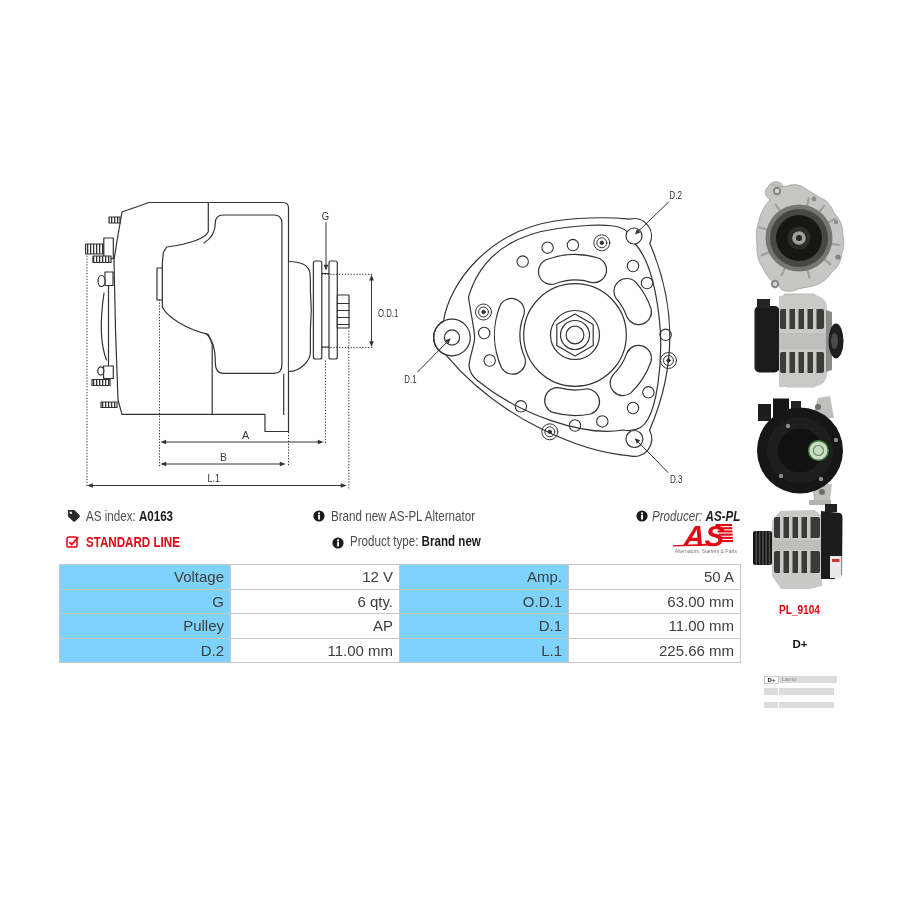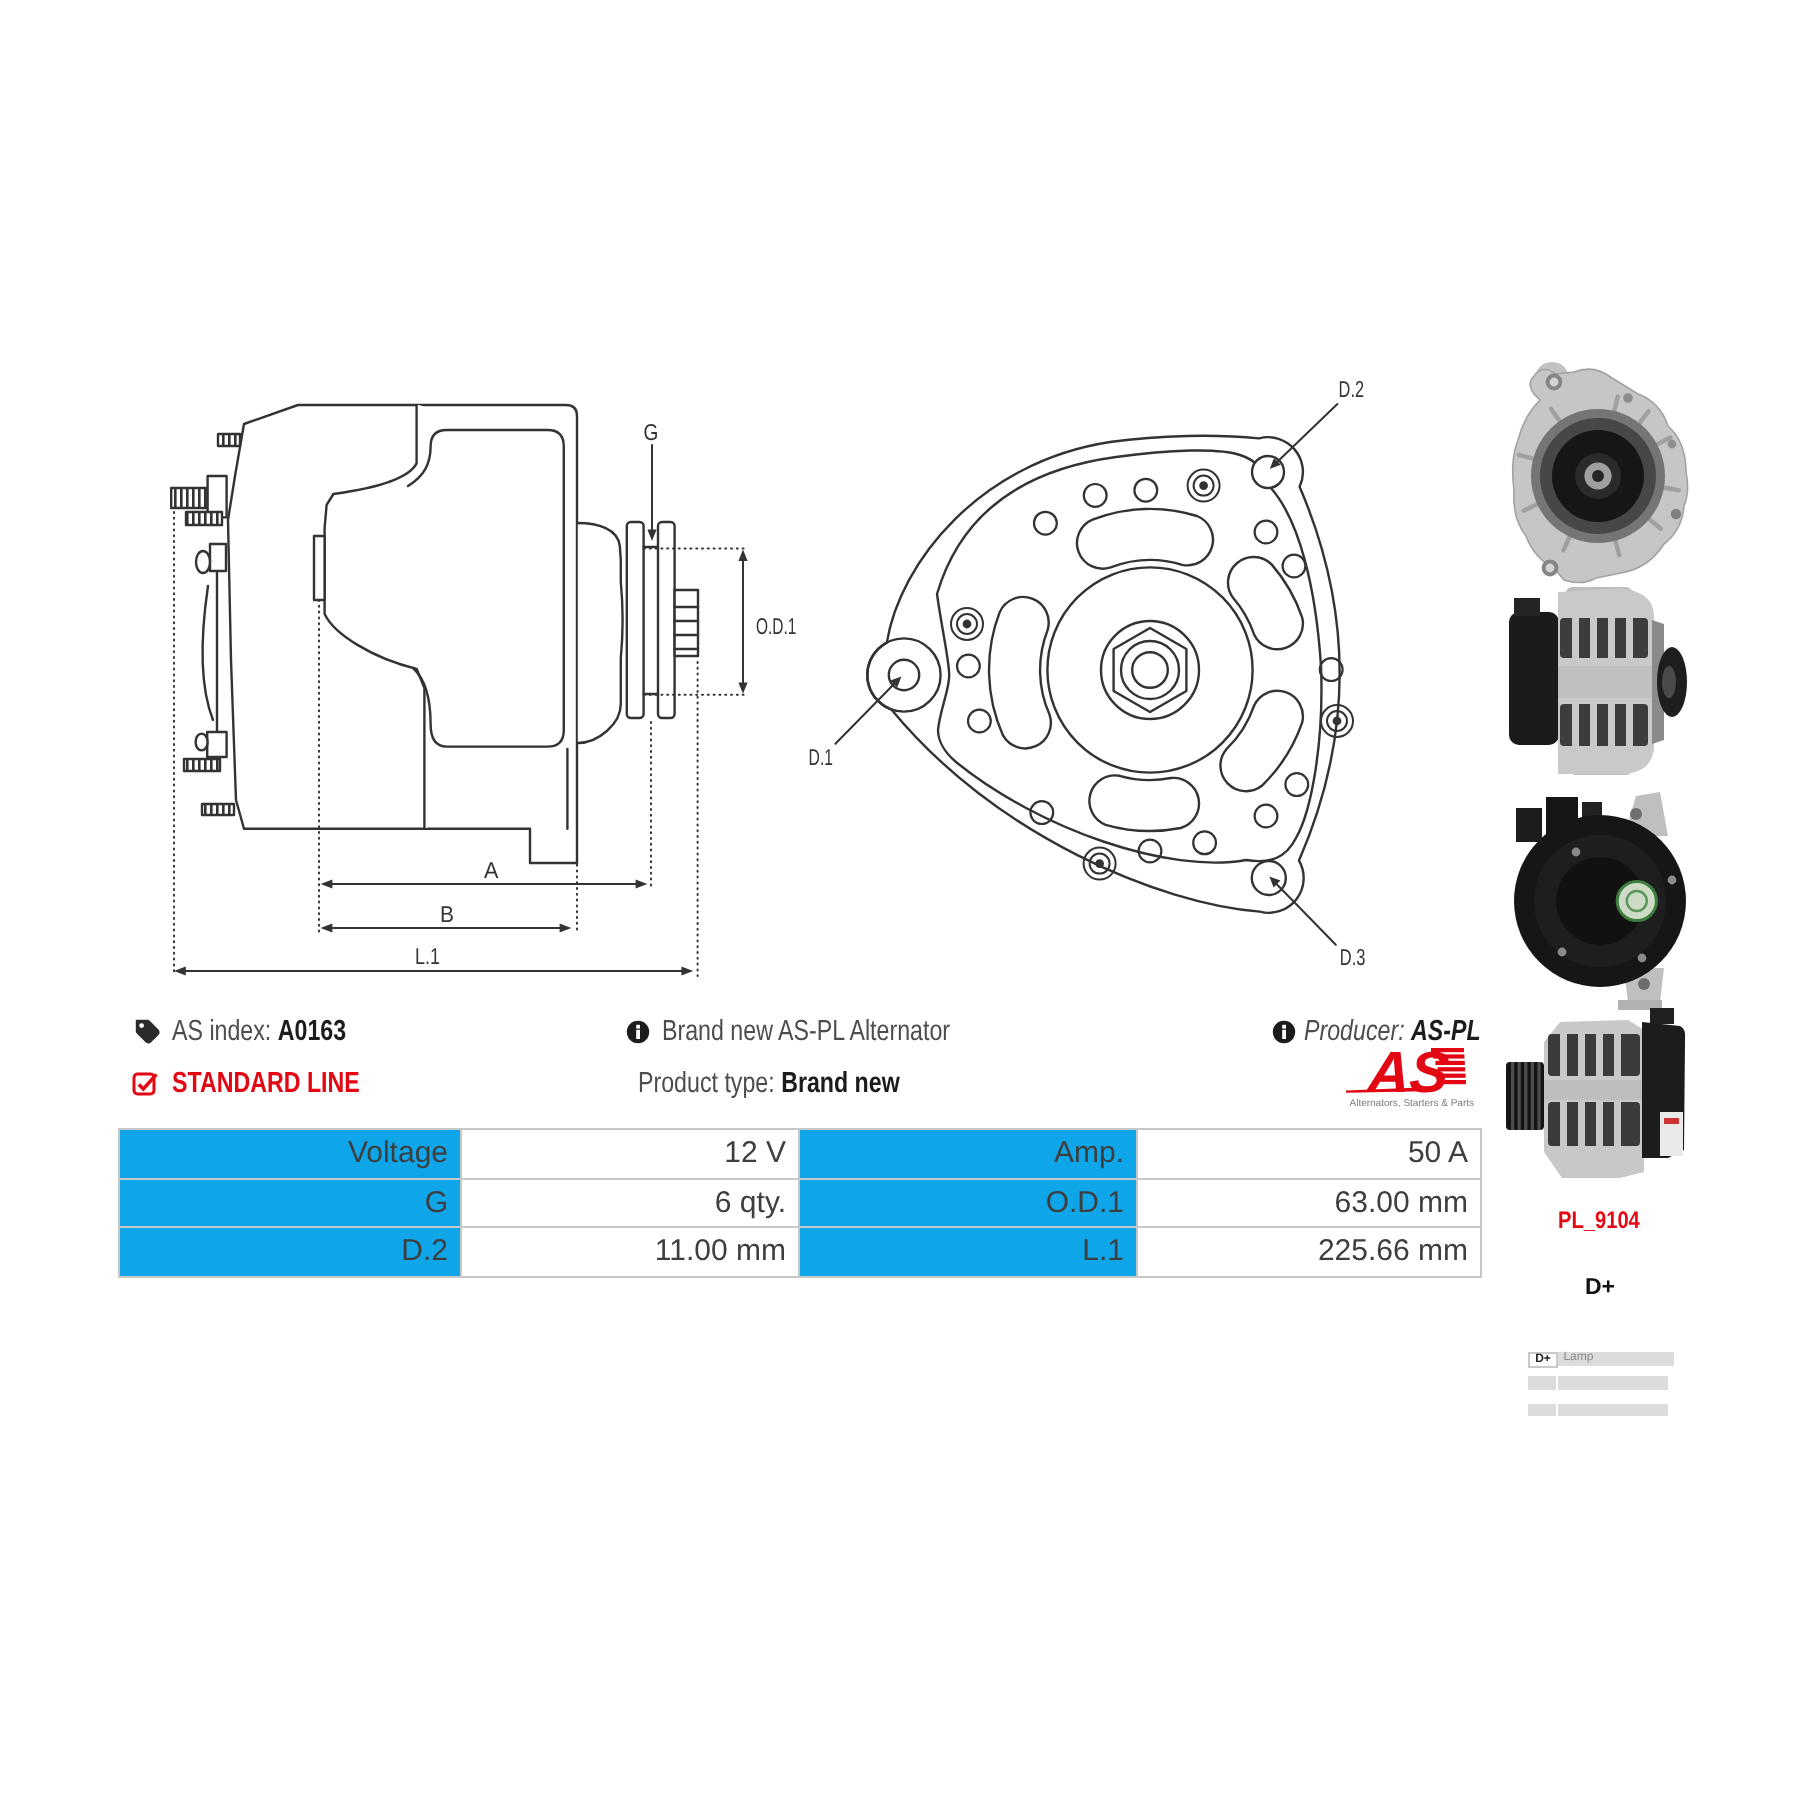--- a/index.html
+++ b/index.html
@@ -1,19 +1,19 @@
 <!DOCTYPE html>
 <html><head><meta charset="utf-8">
 <style>
 html,body{margin:0;padding:0;background:#fff;}
 #page{position:relative;width:900px;height:900px;overflow:hidden;background:#fff;font-family:"Liberation Sans",sans-serif;}
 .abs{position:absolute;}
 table.spec{border-collapse:collapse;table-layout:fixed;width:681px;}
 table.spec td{border:1px solid #c7c7c7;font-size:15px;color:#3e3e3e;text-align:right;padding:0 6px 0 0;height:23.5px;overflow:hidden;white-space:nowrap;}
-table.spec td.h{background:#0ea5e9;padding-left:40px;}
+table.spec td.h{background:#7dd3fc;padding-left:40px;}
 .inforow{position:absolute;font-size:14.5px;color:#4d4d4d;white-space:nowrap;}
 .inforow b{color:#1c1c1c;}
 .inforow span{display:inline-block;transform:scaleX(0.8);transform-origin:0 50%;}
 .red{color:#e30613;}
 .minitable div{position:absolute;}
 </style></head>
 <body>
 <div id="page">
 <svg class="abs" style="left:0;top:0" width="900" height="900" viewBox="0 0 900 900" fill="none" stroke-linecap="round" stroke-linejoin="round">
 <defs>
@@ -304,21 +304,21 @@
   <span class="red" style="margin-left:7px;font-weight:bold;">STANDARD LINE</span>
 </div>
 <div class="inforow" style="left:313px;top:508px;display:flex;align-items:center;height:15px;">
   <svg width="12" height="12" viewBox="0 0 12 12">
         <circle cx="6" cy="6" r="5.6" fill="#1c1c1c"></circle>
         <rect x="5.1" y="4.9" width="1.9" height="4.6" fill="#fff"></rect>
         <rect x="5.1" y="2.4" width="1.9" height="1.9" fill="#fff"></rect>
       </svg>
   <span style="margin-left:6px;">Brand new AS-PL Alternator</span>
 </div>
-<div class="inforow" style="left:313px;top:534px;display:flex;align-items:flex-end;height:15px;flex-direction:column;">
+<div class="inforow" style="left:332px;top:534px;display:flex;align-items:flex-end;height:15px;">
   <svg width="12" height="12" viewBox="0 0 12 12">
         <circle cx="6" cy="6" r="5.6" fill="#1c1c1c"></circle>
         <rect x="5.1" y="4.9" width="1.9" height="4.6" fill="#fff"></rect>
         <rect x="5.1" y="2.4" width="1.9" height="1.9" fill="#fff"></rect>
       </svg>
   <span style="margin-left:6px;">Product type:&nbsp;<b>Brand new</b></span>
 </div>
 <div class="inforow" style="left:636px;top:508px;display:flex;align-items:center;height:15px;font-style:italic;">
   <svg width="12" height="12" viewBox="0 0 12 12">
         <circle cx="6" cy="6" r="5.6" fill="#1c1c1c"></circle>
@@ -356,20 +356,26 @@
           <td class="h">Amp.</td>
           <td>50 A</td>
         </tr>
 <tr>
           <td class="h">G</td>
           <td>6 qty.</td>
           <td class="h">O.D.1</td>
           <td>63.00 mm</td>
         </tr>
 <tr>
+          <td class="h">Pulley</td>
+          <td>AP</td>
+          <td class="h">D.1</td>
+          <td>11.00 mm</td>
+        </tr>
+<tr>
           <td class="h">D.2</td>
           <td>11.00 mm</td>
           <td class="h">L.1</td>
           <td>225.66 mm</td>
         </tr>
 </tbody>
     </table>
 
 <div class="abs red" style="left:779px;top:602.5px;font-size:12px;font-weight:bold;transform:scaleX(0.84);transform-origin:0 50%;">PL_9104</div>
 <div class="abs" style="left:792.5px;top:638px;font-size:11.5px;font-weight:bold;color:#111;">D+</div>

